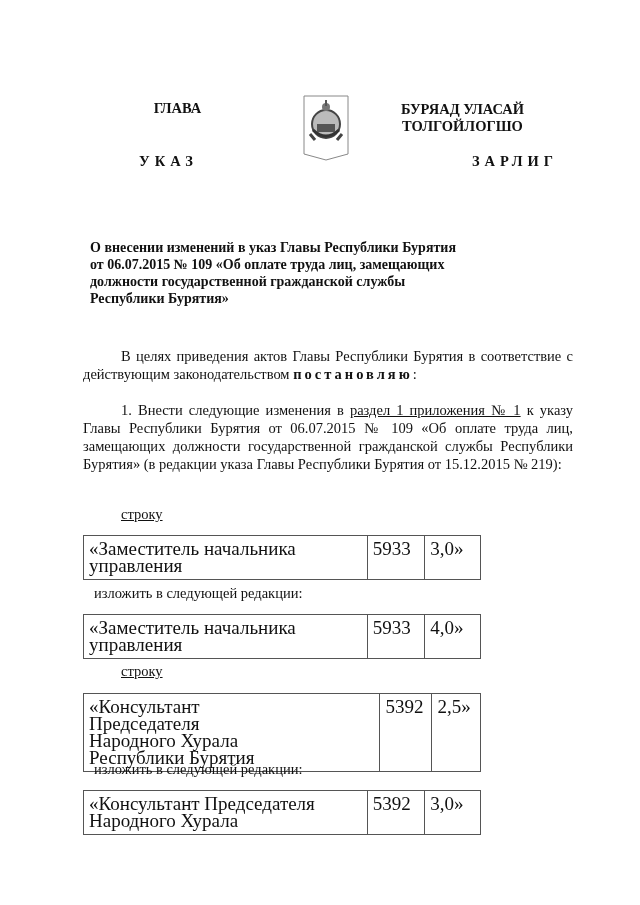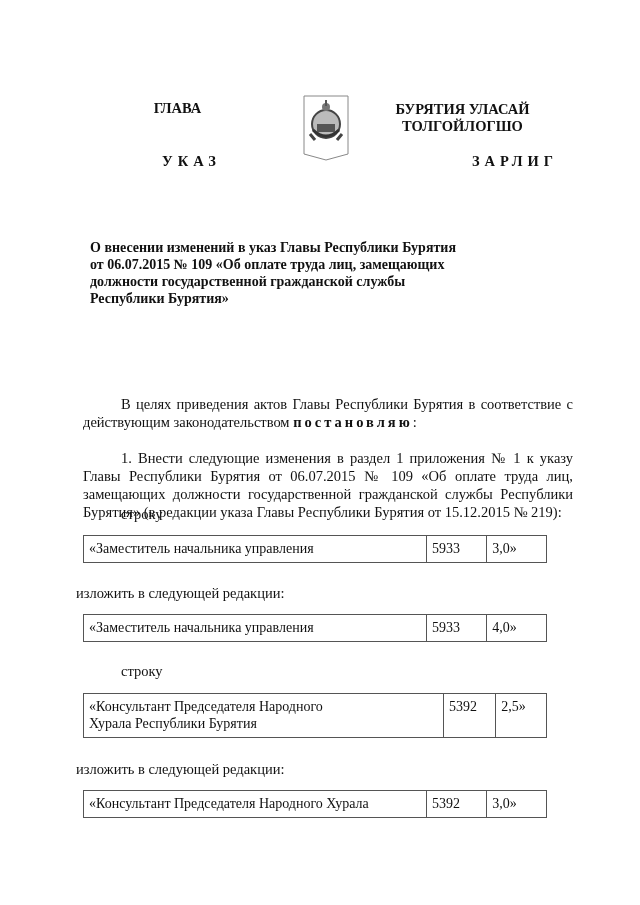--- a/index.html
+++ b/index.html
@@ -6,40 +6,40 @@
     body {
       width: 640px; height: 905px; position: relative; overflow: hidden;
       font-family: "Liberation Serif", "DejaVu Serif", serif;
       color: #111111;
     }
     .abs { position: absolute; }
     .hdr { font-weight: bold; font-size: 14.5px; text-align: center; line-height: 17px; }
     .hdr-left { left: 70px; width: 215px; top: 84px; margin-top: 16px; }
     .hdr-right { left: 355px; width: 215px; top: 101px; }
     .kind { font-weight: bold; font-size: 14.5px; text-align: center; letter-spacing: 5px; }
-    .kind-left { left: 84px; width: 215px; top: 153px; }
+    .kind-left { left: 61px; width: 215px; top: 153px; }
     .kind-right { left: 343px; width: 215px; top: 153px; text-align: right; }
     .emblem { left: 301px; top: 94px; width: 50px; height: 70px; }
     .title {
       left: 90px; width: 460px; top: 239px;
       font-weight: bold; font-size: 14px; line-height: 17px; text-align: left;
     }
     .para {
       left: 83px; width: 490px; font-size: 14.5px; line-height: 18px; text-align: justify;
     }
-    .indent { text-indent: 38px; margin-top: 48px; }
+    .indent { text-indent: 38px; }
     .p1 { top: 347px; }
     .p2 { top: 401px; }
     .spaced { font-weight: bold; letter-spacing: 3px; }
-    .u { }
+    .u { text-decoration: underline; }
     .label { left: 121px; font-size: 14.5px; line-height: 18px; }
-    .label-plain { left: 76px; font-size: 14.5px; line-height: 18px; }
+    .label-plain { left: 94px; font-size: 14.5px; line-height: 18px; }
     table.row-table {
-      position: absolute; left: 83px; width: 464px; border-collapse: collapse;
-      font-size: 14px;
+      position: absolute; left: 83px; width: 398px; border-collapse: collapse;
+      font-size: 19px;
     }
     table.row-table td {
       border: 1px solid #555555; padding: 4px 4px 5px 5px; vertical-align: top; line-height: 17px;
     }
     td.c-name { width: 355px; }
     td.c-code { width: 52px; text-align: left; }
     td.c-val { width: 52px; text-align: left; }
   </style>
 </head>
 <body>
@@ -55,21 +55,21 @@
     <circle cx="25" cy="30" r="14" fill="#bbb" stroke="#444" stroke-width="2"></circle>
     <path d="M12 36 Q25 48 38 36" fill="none" stroke="#333" stroke-width="3"></path>
     <rect x="16" y="30" width="18" height="8" fill="#555"></rect>
     <circle cx="25" cy="13" r="4" fill="#777"></circle>
     <rect x="24" y="6" width="2" height="6" fill="#555"></rect>
     <path d="M9 40 L14 46 M41 40 L36 46" stroke="#444" stroke-width="3"></path>
   </svg>
 </div>
 
 <div class="abs hdr hdr-right">
-  <div>БУРЯТИЯ УЛАСАЙ</div>
+  <div>БУРЯАД УЛАСАЙ</div>
   <div>ТОЛГОЙЛОГШО</div>
 </div>
 <div class="abs kind kind-right">ЗАРЛИГ</div>
 
 <div class="abs title">
   <div>О внесении изменений в указ Главы Республики Бурятия</div>
   <div>от 06.07.2015 № 109 «Об оплате труда лиц, замещающих</div>
   <div>должности государственной гражданской службы</div>
   <div>Республики Бурятия»</div>
 </div>

